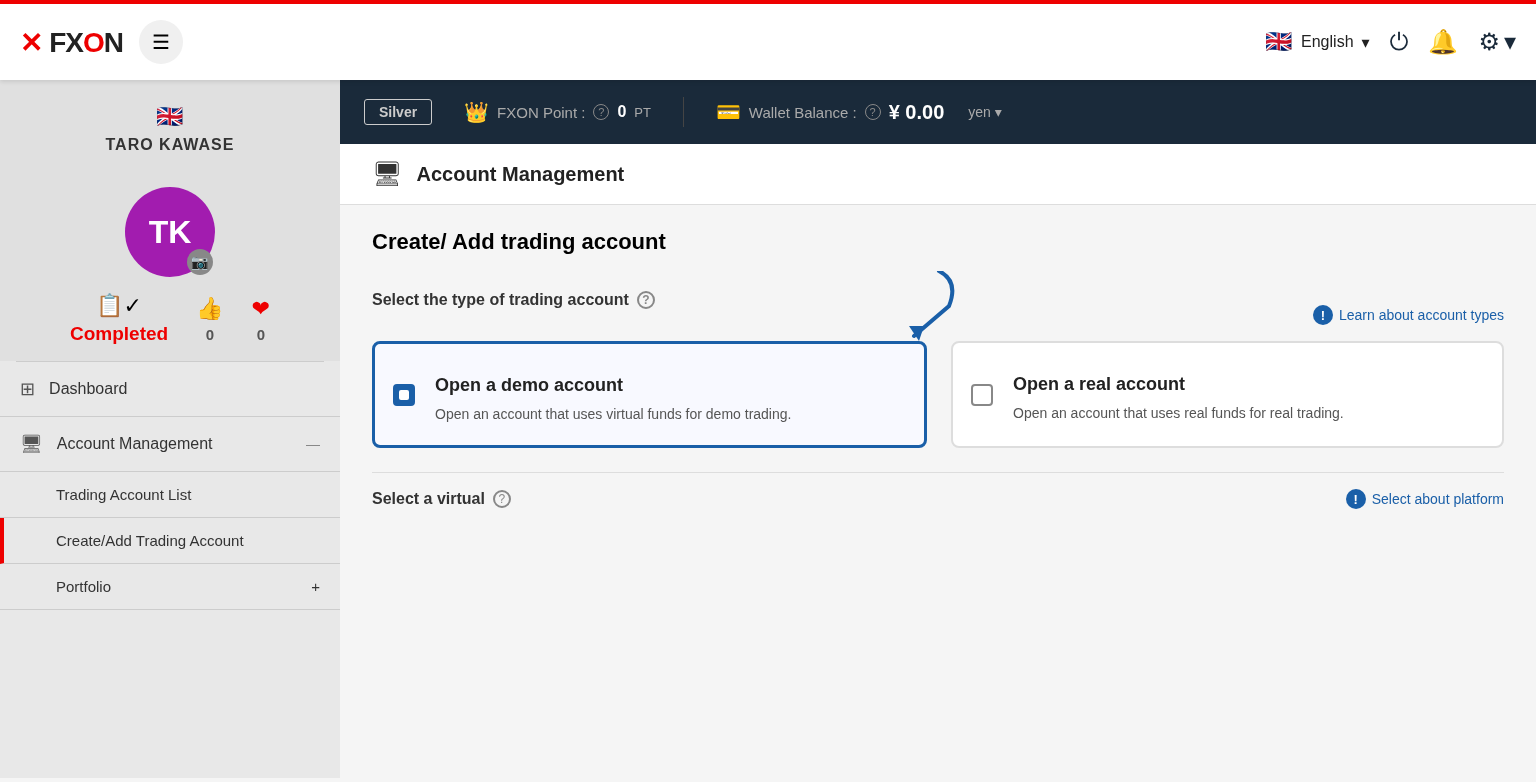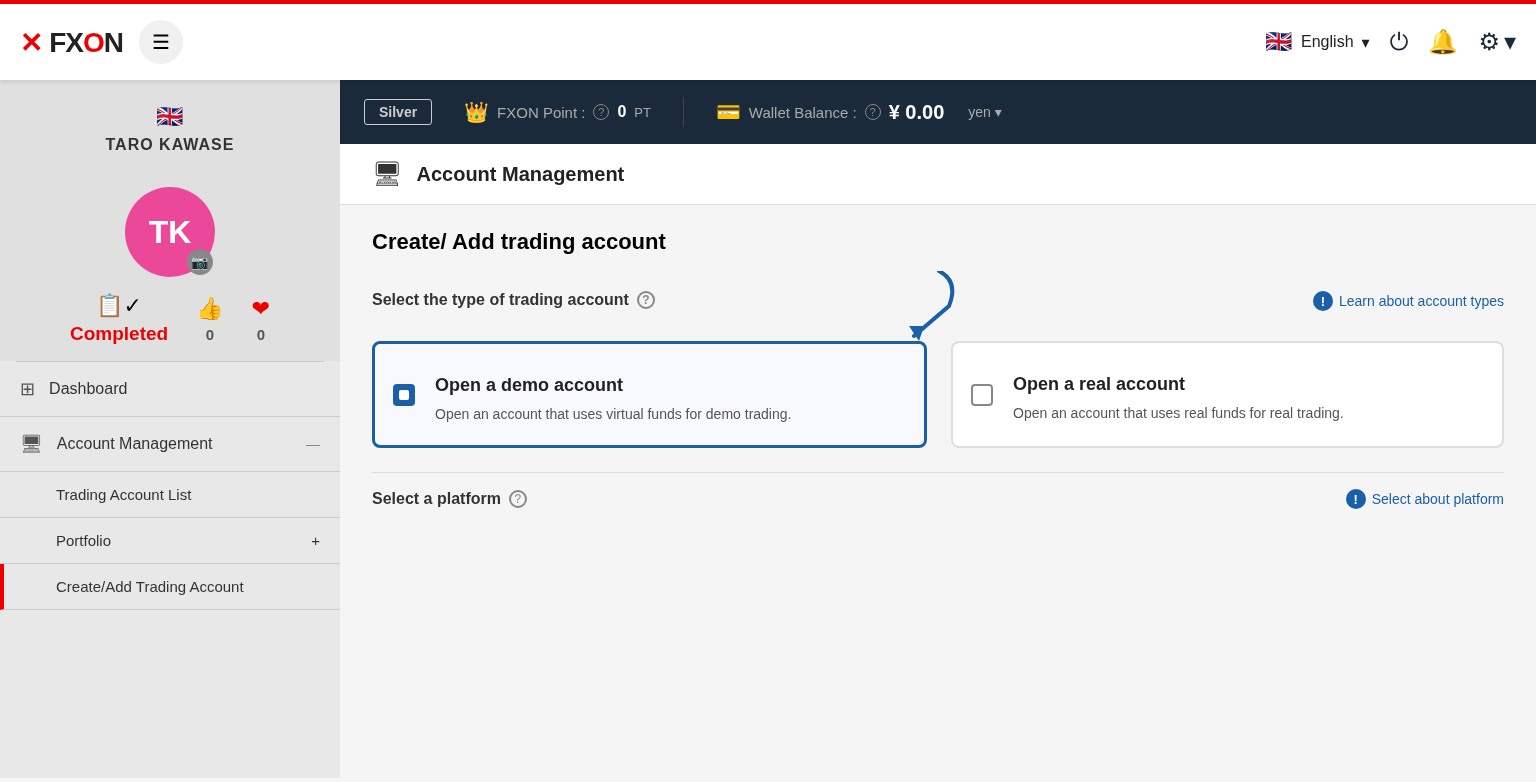--- a/index.html
+++ b/index.html
@@ -95,21 +95,21 @@
       letter-spacing: 1px;
     }
     .avatar-wrap {
       position: relative;
       margin-bottom: 16px;
     }
     .avatar {
       width: 90px;
       height: 90px;
       border-radius: 50%;
-      background: #ec4899;
+      background: #a21caf;
       display: flex;
       align-items: center;
       justify-content: center;
       font-size: 32px;
       font-weight: 700;
       color: #fff;
     }
     .avatar-camera {
       position: absolute;
       bottom: 2px;
@@ -447,27 +447,27 @@
     <div class="sidebar-nav-item">
       <span class="nav-item-icon">🖥</span>
       <span class="nav-item-label">Account Management</span>
       <span class="expand-icon">—</span>
     </div>
 
     <div class="sidebar-sub-item">
       <span>Trading Account List</span>
     </div>
 
+    <div class="sidebar-sub-item active">
+      <span>Create/Add Trading Account</span>
+    </div>
+
     <div class="sidebar-sub-item" style="display:flex;align-items:center;justify-content:space-between;">
       <span>Portfolio</span>
       <span>+</span>
-    </div>
-
-    <div class="sidebar-sub-item active">
-      <span>Create/Add Trading Account</span>
     </div>
   </aside>
 
   <main class="main-content">
 
     <div class="header-bar">
       <button class="silver-badge">Silver</button>
       <div class="header-stat">
         <span class="header-stat-icon">👑</span>
         <span class="header-stat-label">FXON Point :</span>
@@ -492,21 +492,21 @@
 
       <div class="page-header">
         <span class="page-header-icon">🖥</span>
         <span class="page-header-title">Account Management</span>
       </div>
 
       <h2 class="section-title">Create/ Add trading account</h2>
 
 
       <div class="account-type-section">
-        <div style="display:flex;align-items:flex-start;margin-bottom:16px;">
+        <div style="display:flex;align-items:flex-end;margin-bottom:16px;">
           <span class="section-label">
             <span>Select the type of trading account</span>
             <span class="question-icon">?</span>
           </span>
           <div style="margin-left:auto;">
             <a class="learn-link">
               <span class="info-circle">!</span>
               <span>Learn about account types</span>
             </a>
           </div>
@@ -531,21 +531,21 @@
               <div class="account-card-title">Open a real account</div>
               <div class="account-card-desc">Open an account that uses real funds for real trading.</div>
             </div>
           </div>
         </div>
       </div>
 
       <div class="platform-section">
         <div style="display:flex;align-items:center;gap:8px;">
           <span class="section-label" style="margin-bottom:0;">
-            <span>Select a platform</span>
+            <span>Select a virtual</span>
           </span>
           <span class="question-icon">?</span>
         </div>
         <a class="learn-link">
           <span class="info-circle">!</span>
           <span>Select about platform</span>
         </a>
       </div>
 
     </div>

